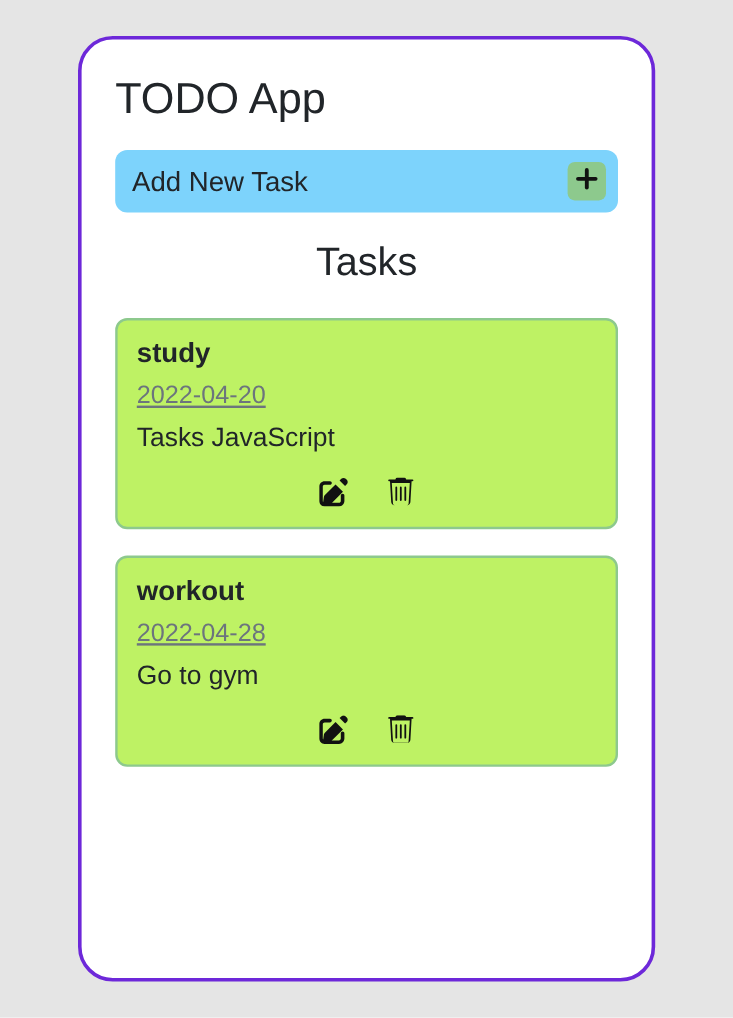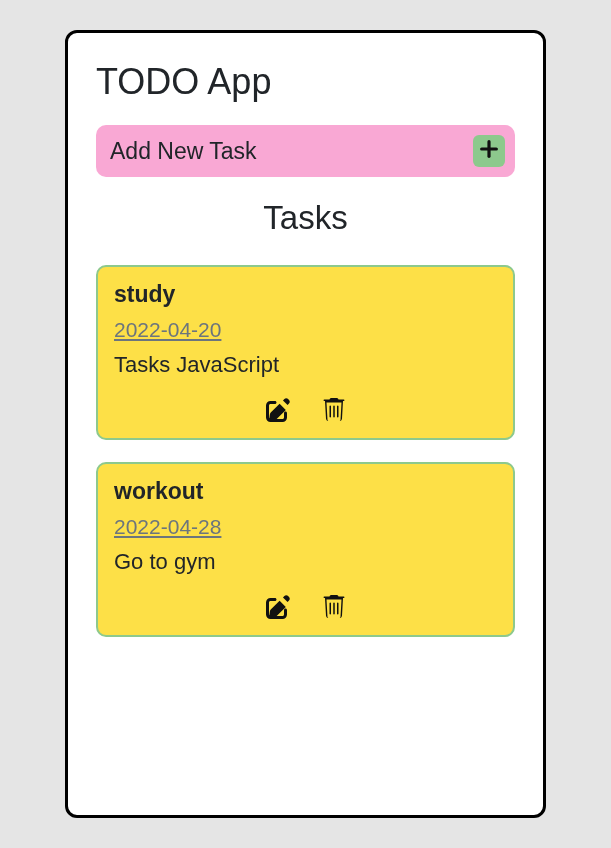--- a/index.html
+++ b/index.html
@@ -10,33 +10,33 @@
     body {
       background: #e5e5e5;
       font-family: Arial, Helvetica, sans-serif;
       width: 611px;
       height: 848px;
       padding: 30px 65px;
       color: #212529;
     }
     .app-container {
       background: #ffffff;
-      border: 3px solid #000000;
-      border-radius: 12px;
+      border: 3px solid #6d28d9;
+      border-radius: 29px;
       padding: 28px 28px 40px 28px;
       height: 100%;
     }
     .app-title {
       font-size: 36px;
       font-weight: 400;
       margin-bottom: 22px;
       color: #212529;
     }
     .add-task-bar {
-      background: #f9a8d4;
+      background: #7dd3fc;
       border-radius: 10px;
       padding: 10px 10px 10px 14px;
       display: flex;
       align-items: center;
       justify-content: space-between;
       margin-bottom: 22px;
     }
     .add-task-label {
       font-size: 23px;
       color: #212529;
@@ -56,21 +56,21 @@
       height: 22px;
     }
     .tasks-heading {
       text-align: center;
       font-size: 33px;
       font-weight: 400;
       margin-bottom: 28px;
       color: #212529;
     }
     .task-card {
-      background: #fde047;
+      background: #bef264;
       border: 2px solid #8dc98d;
       border-radius: 10px;
       padding: 14px 16px 12px 16px;
       margin-bottom: 22px;
     }
     .task-title {
       font-size: 23px;
       font-weight: bold;
       color: #212529;
       margin-bottom: 10px;

